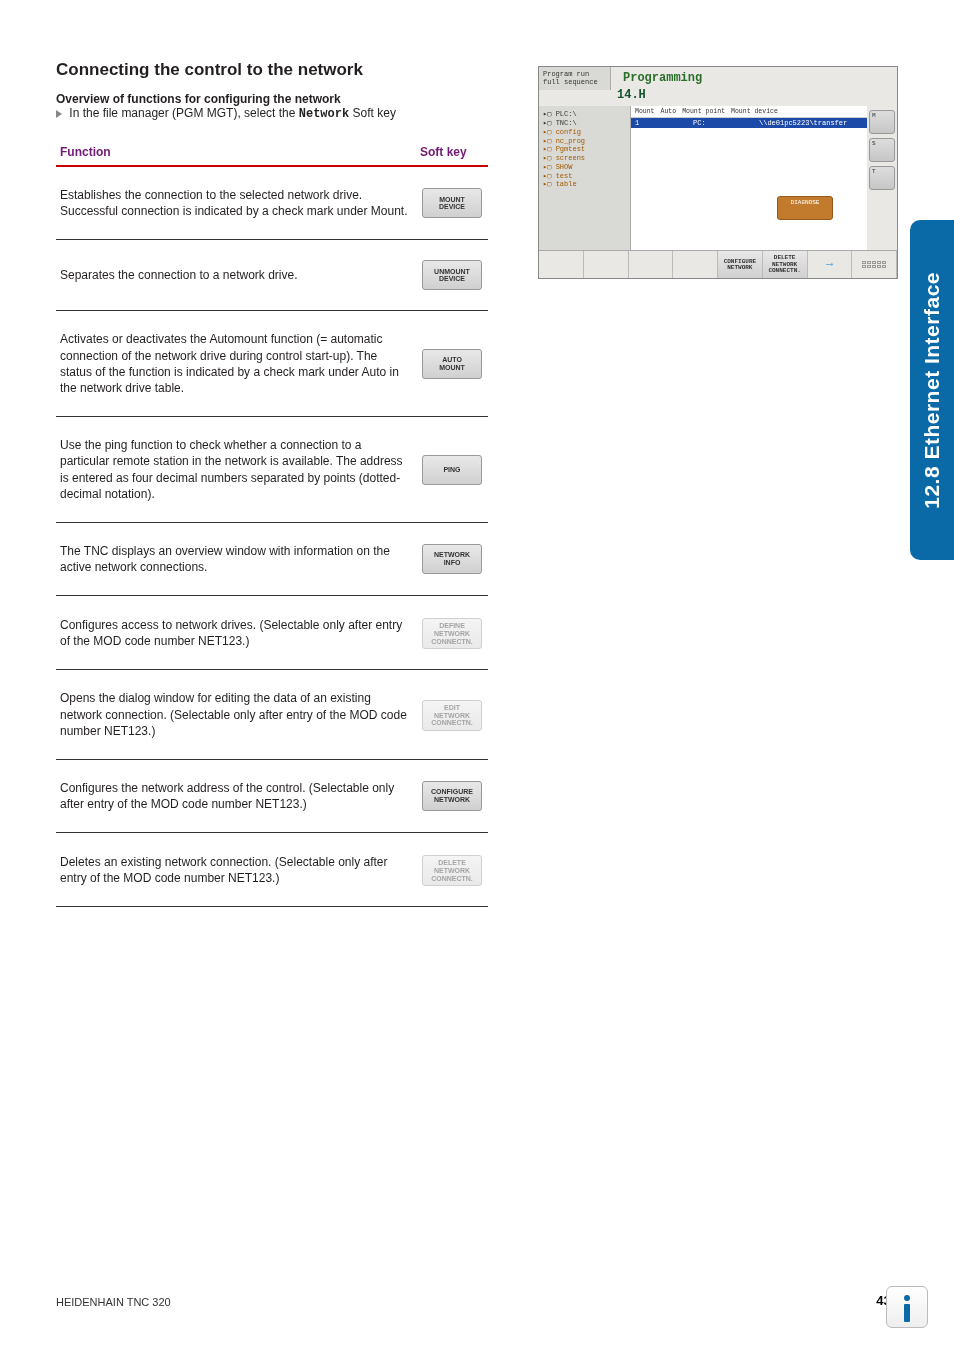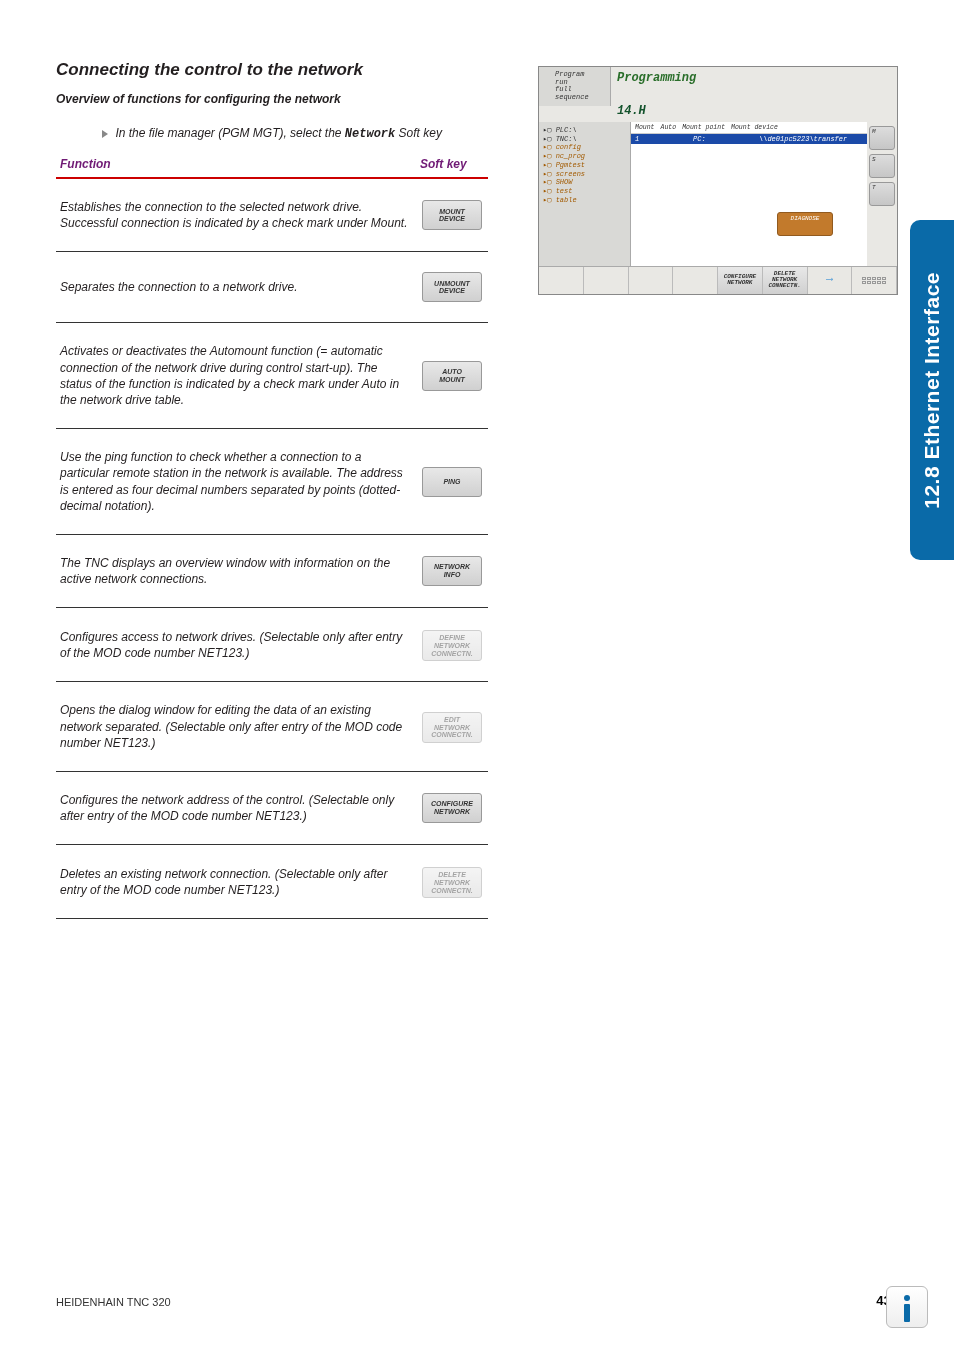--- a/index.html
+++ b/index.html
@@ -9,38 +9,36 @@
     background: #fff;
     font-family: Arial, Helvetica, sans-serif;
     position: relative;
     color: #231f20;
   }
   .page {
     padding: 60px 56px 40px 56px;
     display: flex;
     flex-direction: row;
     gap: 36px;
-    font-style: italic;
   }
   .left-col { width: 432px; }
   .right-col { flex: 1; display:flex; flex-direction:column; align-items:flex-end; }
   .section-title {
     font-size: 17px;
     font-weight: bold;
     margin-bottom: 12px;
   }
   .subheading {
     font-size: 12px;
     font-weight: bold;
-    margin-bottom: 20px;
+    margin-bottom: 0;
   }
   .instruction {
     font-size: 12px;
-    margin-bottom: 10px;
-    text-align: center;
+    margin-bottom: 18px;
   }
   .tri {
     display:inline-block;
     width:0;height:0;
     border-top:4px solid transparent;
     border-bottom:4px solid transparent;
     border-left:6px solid #888;
     margin-right:4px;
     vertical-align: middle;
   }
@@ -139,27 +137,27 @@
     border:1px solid #888;
     font-family: "Courier New", monospace;
     font-size:7px;
     background:#e9e8e4;
     margin-top:6px;
   }
   .ss-top { display:flex; }
   .ss-mode {
     width:72px;
     background:#d9d9d6;
-    padding:4px 16px;
+    padding:4px 4px;
     font-size:7px;
     color:#333;
     border-right:1px solid #aaa;
     line-height:1.1;
   }
-  .ss-title { flex:1; padding:4px 6px; color:#2a6e2a; font-size:12px; font-weight:bold; }
+  .ss-title { flex:1; padding:4px 6px; color:#2a6e2a; font-size:12px; font-weight:bold;margin-left:6px; }
   .ss-sub { padding:0 6px 4px 78px; color:#14532d; font-size:12px; font-weight:bold; margin-top:-2px;}
   .ss-body { display:flex; height:144px; }
   .ss-tree {
     width:92px;
     background:#d9d9d6;
     border-right:1px solid #aaa;
     padding:4px 4px;
     color:#a25a00;
     font-size:7px;
     line-height:1.25;
@@ -283,21 +281,21 @@
             <td class="softkey-cell"><div class="softkey">NETWORK
 INFO</div></td>
           </tr>
           <tr>
             <td>Configures access to network drives. (Selectable only after entry of the MOD code number NET123.)</td>
             <td class="softkey-cell"><div class="softkey disabled">DEFINE
 NETWORK
 CONNECTN.</div></td>
           </tr>
           <tr>
-            <td>Opens the dialog window for editing the data of an existing network separated. (Selectable only after entry of the MOD code number NET123.)</td>
+            <td>Opens the dialog window for editing the data of an existing network connection. (Selectable only after entry of the MOD code number NET123.)</td>
             <td class="softkey-cell"><div class="softkey disabled">EDIT
 NETWORK
 CONNECTN.</div></td>
           </tr>
           <tr>
             <td>Configures the network address of the control. (Selectable only after entry of the MOD code number NET123.)</td>
             <td class="softkey-cell"><div class="softkey">CONFIGURE
 NETWORK</div></td>
           </tr>
           <tr>

